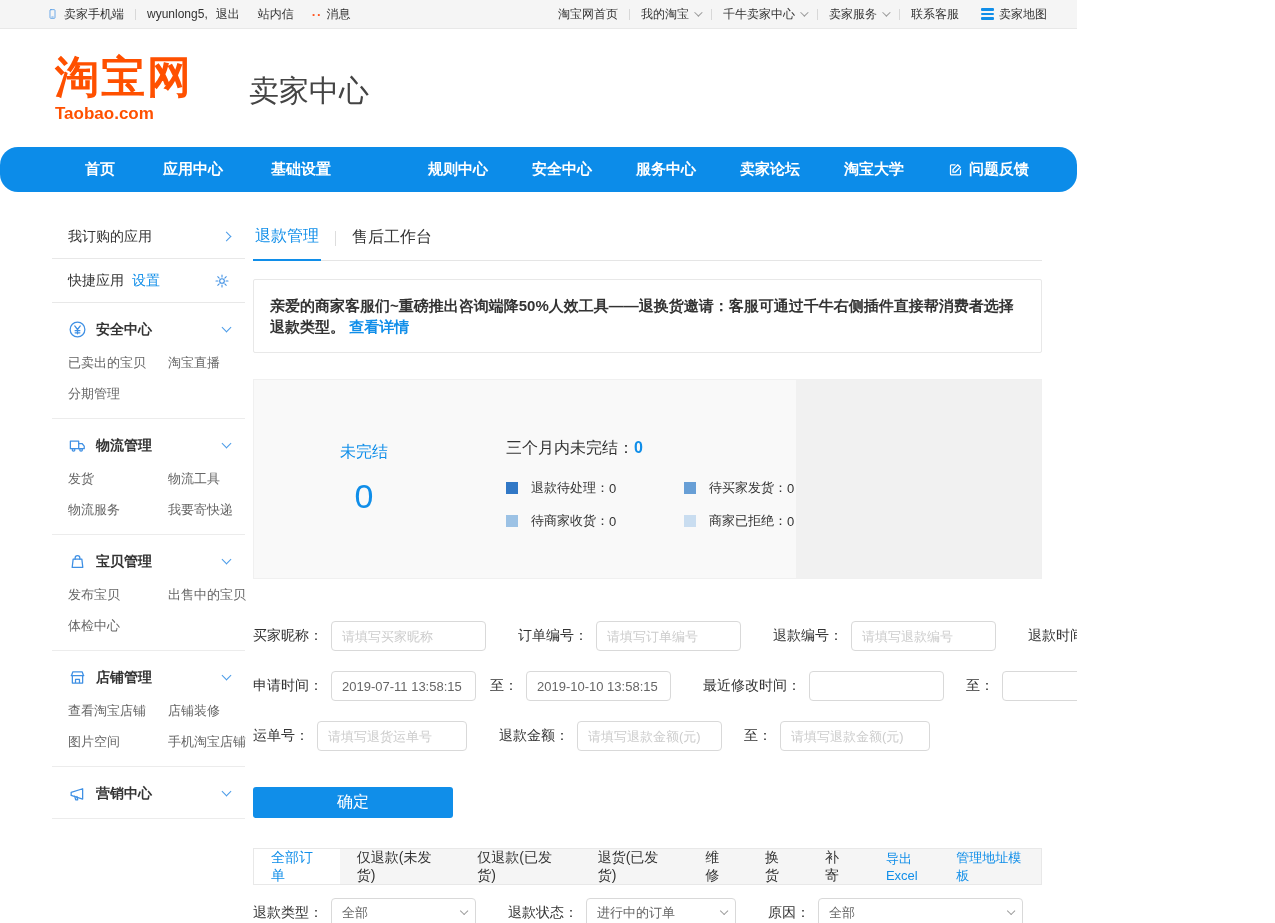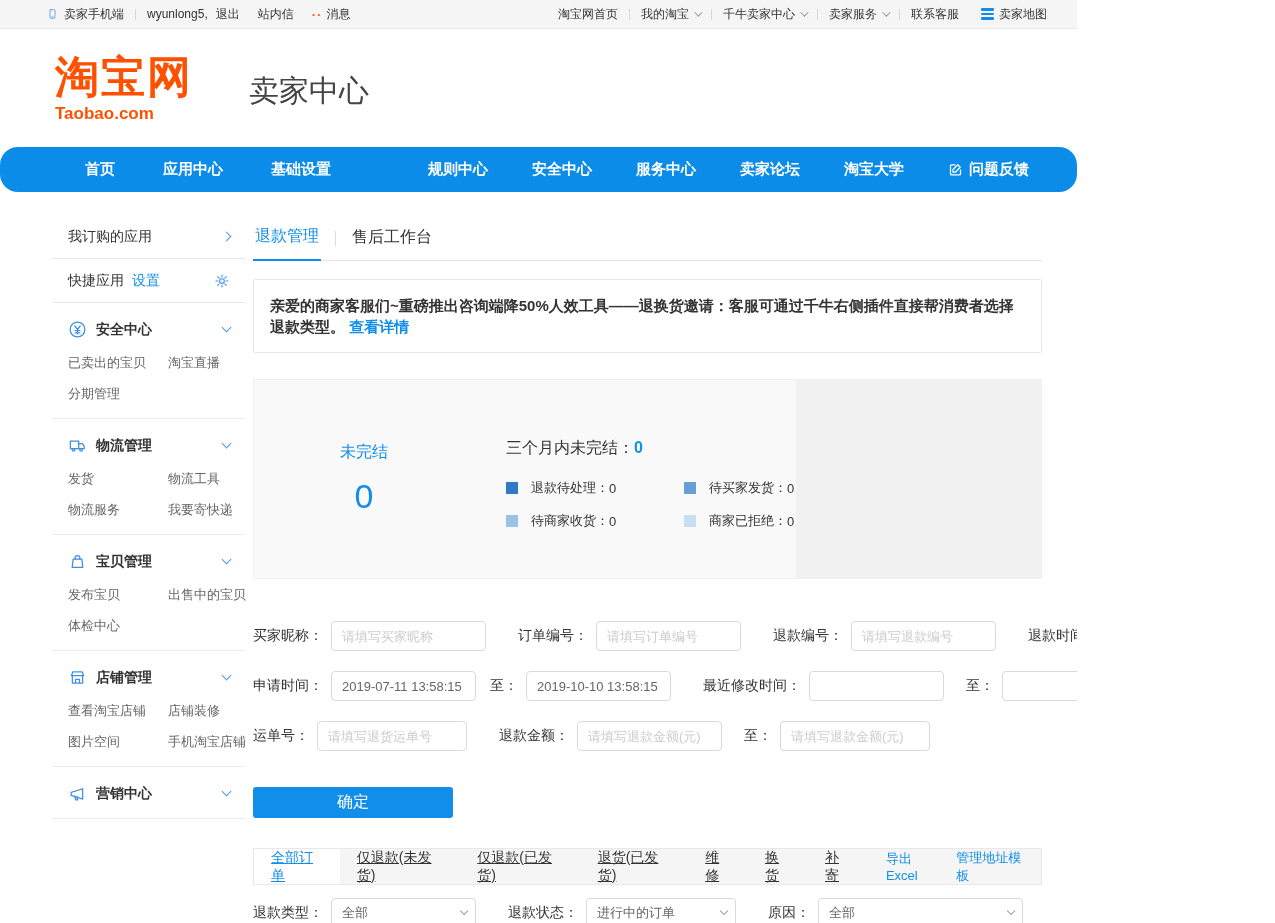--- a/index.html
+++ b/index.html
@@ -103,21 +103,21 @@
   .sel .spring { flex:1; }
   .sel .chev { margin-left:8px; transform:rotate(45deg) translateY(-3px); }
 
   .btn-confirm { margin-top:36px; width:200px; height:31px; background:#108ee9; color:#fff;
     font-size:16px; border:none; border-radius:3px; cursor:pointer;
     font-family:"Liberation Sans","DejaVu Sans",sans-serif; }
 
   
   .otabs { margin-top:30px; height:37px; background:#f5f5f5; border:1px solid #e8e8e8;
     display:flex; align-items:stretch; }
-  .otab { display:flex; align-items:center; padding:0 17px; font-size:14px; color:#333; cursor:pointer;text-decoration:underline; }
+  .otab { display:flex; align-items:center; padding:0 17px; font-size:14px; color:#333; cursor:pointer; }
   .otab.active { background:#fff; color:#108ee9; }
   .otabs .spring { flex:1; }
   .otab-links { display:flex; align-items:center; padding-right:14px; }
   .otab-links span { color:#108ee9; font-size:13px; margin-left:18px; cursor:pointer; }
 
   
   .bfilters { display:flex; align-items:center; margin-top:13px; }
   .w205 { width:205px; }
 
   

